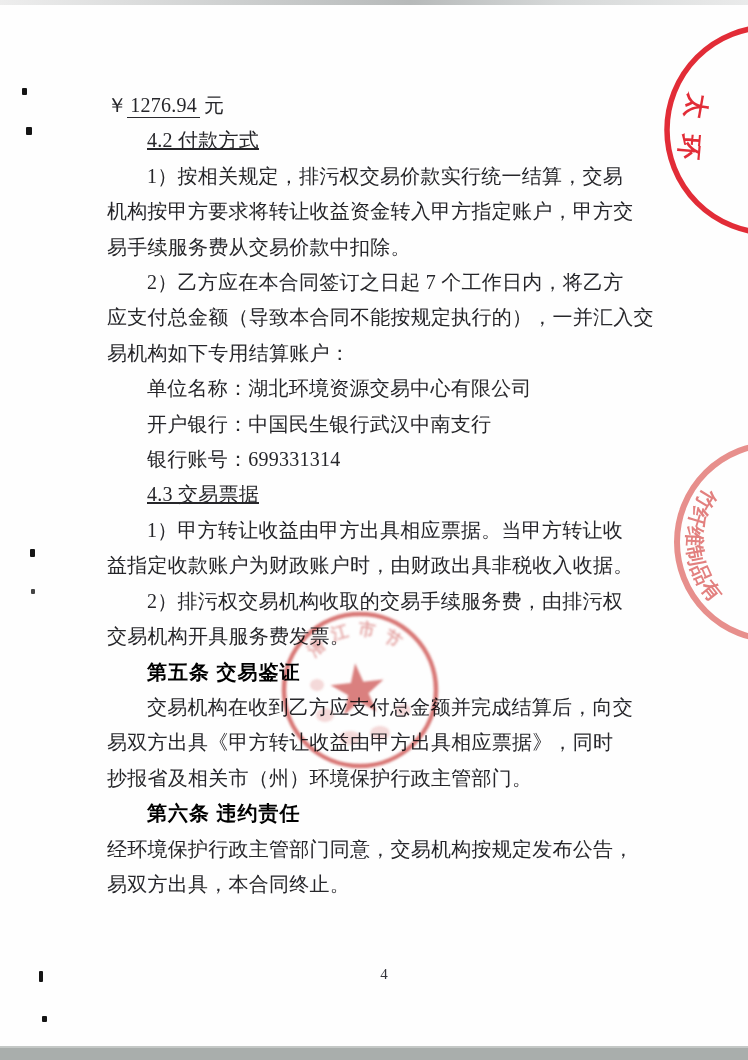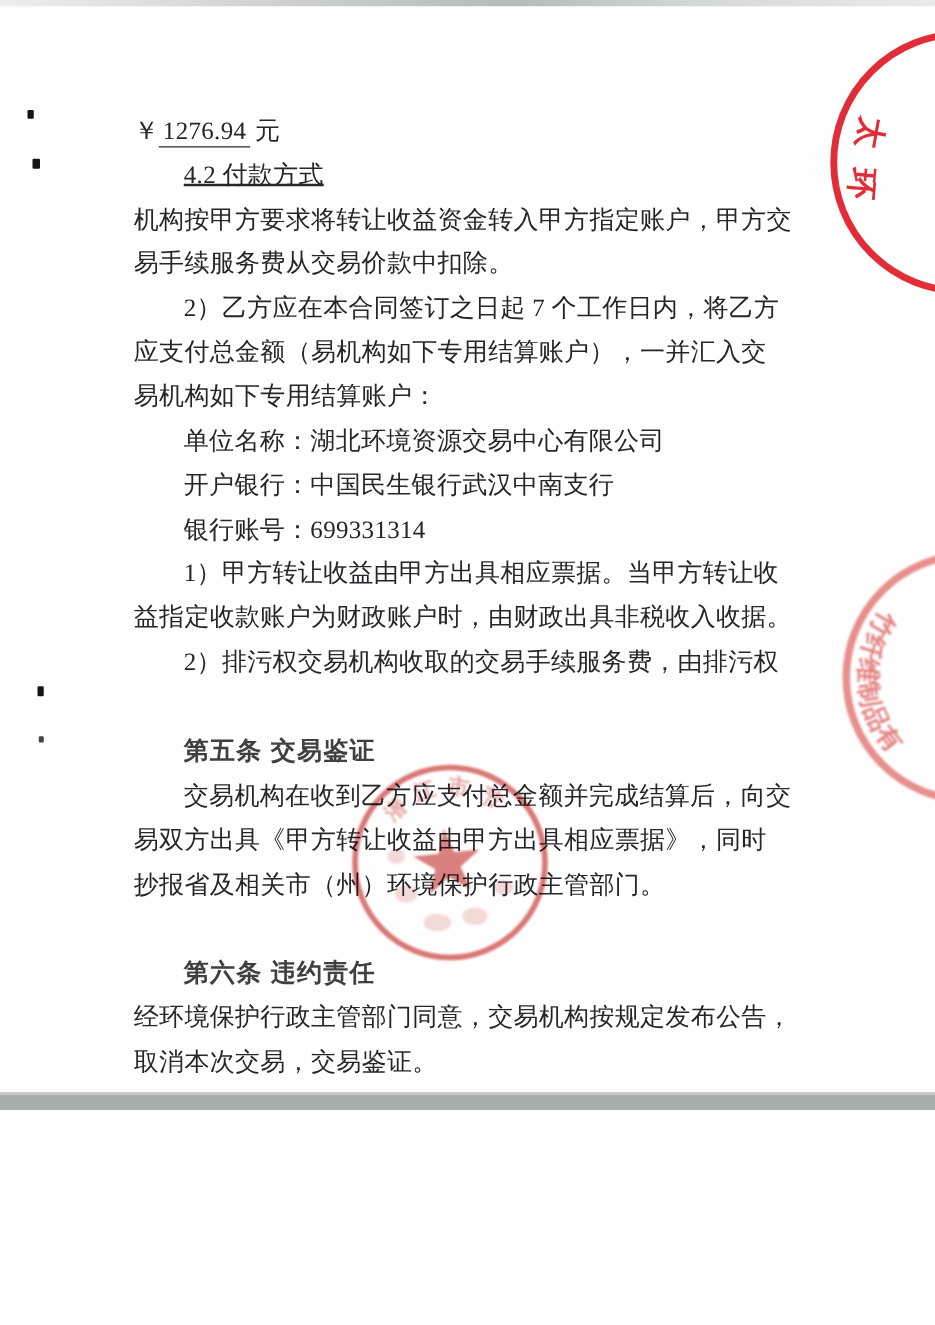--- a/index.html
+++ b/index.html
@@ -1,18 +1,18 @@
 <!DOCTYPE html>
 <html><head>
 <meta charset="utf-8">
 <style>
   html,body{margin:0;padding:0;}
   #page{
     position:relative;
-    width:748px;height:888px;
+    width:748px;height:1060px;
     background:#fefefe;
     overflow:hidden;
     font-family:"Liberation Serif","DejaVu Serif",serif;
   }
   
   .band-top{
     position:absolute;left:0;top:0;width:748px;height:5px;
     background:linear-gradient(to right,#e8e8e8,#b9bcbc 35%,#9fa3a3 55%,#c9cccc 75%,#e3e4e4);
     opacity:.75;
   }
@@ -25,21 +25,21 @@
   #doc-lines{
     position:absolute;left:107px;top:88px;width:530px;
     font-size:20px;letter-spacing:.25px;color:#26262a;
   }
   .line{height:35.417px;line-height:35.417px;white-space:nowrap;}
   .line.indent{padding-left:40px;}
   .line.heading2{padding-left:40px;text-decoration:underline;}
   .line.heading1{
     padding-left:40px;
     font-family:"Liberation Sans","DejaVu Sans",sans-serif;
-    font-weight:bold;color:#404040;letter-spacing:1px;margin-top:36px;
+    font-weight:bold;color:#000000;letter-spacing:1px;
   }
   .line.amount .underlined{
     border-bottom:1.6px solid #2a2a2e;
     padding:0 3px 1px 3px;
   }
   .line.amount .unit{padding-left:4px;}
   #page-number{
     position:absolute;left:374px;top:966px;width:20px;
     text-align:center;font-size:15px;color:#33333a;
   }
@@ -60,38 +60,41 @@
 </head>
 <body>
 
 <div id="page">
 
   <div class="band-top"></div>
 
   <div id="doc-lines">
       <div class="line amount"><span>￥</span><span class="underlined">1276.94</span><span class="unit">元</span></div>
       <div class="line heading2">4.2 付款方式</div>
+      <div class="line indent">1）按相关规定，排污权交易价款实行统一结算，交易</div>
       <div class="line flush">机构按甲方要求将转让收益资金转入甲方指定账户，甲方交</div>
       <div class="line flush">易手续服务费从交易价款中扣除。</div>
       <div class="line indent">2）乙方应在本合同签订之日起 7 个工作日内，将乙方</div>
-      <div class="line flush">应支付总金额（易机构如下专用结算账户），一并汇入交</div>
+      <div class="line flush">应支付总金额（导致本合同不能按规定执行的），一并汇入交</div>
       <div class="line flush">易机构如下专用结算账户：</div>
       <div class="line indent">单位名称：湖北环境资源交易中心有限公司</div>
       <div class="line indent">开户银行：中国民生银行武汉中南支行</div>
       <div class="line indent">银行账号：699331314</div>
+      <div class="line heading2">4.3 交易票据</div>
       <div class="line indent">1）甲方转让收益由甲方出具相应票据。当甲方转让收</div>
       <div class="line flush">益指定收款账户为财政账户时，由财政出具非税收入收据。</div>
       <div class="line indent">2）排污权交易机构收取的交易手续服务费，由排污权</div>
+      <div class="line flush">交易机构开具服务费发票。</div>
       <div class="line heading1">第五条 交易鉴证</div>
       <div class="line indent">交易机构在收到乙方应支付总金额并完成结算后，向交</div>
       <div class="line flush">易双方出具《甲方转让收益由甲方出具相应票据》，同时</div>
       <div class="line flush">抄报省及相关市（州）环境保护行政主管部门。</div>
       <div class="line heading1">第六条 违约责任</div>
       <div class="line flush">经环境保护行政主管部门同意，交易机构按规定发布公告，</div>
-      <div class="line flush">取消本次交易，交易鉴证。</div>
+      <div class="line flush">易双方出具，本合同终止。</div>
     </div>
 
   <div id="page-number">4</div>
 
   <svg id="stamp-top-right" class="stamp" width="138" height="230" viewBox="0 0 138 230">
     <g opacity="0.93">
       <circle cx="160" cy="110" r="103" fill="none" stroke="#e11d28" stroke-width="5.5"></circle>
       <text x="86" y="94" font-size="25" font-weight="bold" fill="#e11d28" text-anchor="middle" transform="rotate(100 86 86)">太</text>
       <text x="79" y="135" font-size="25" font-weight="bold" fill="#e11d28" text-anchor="middle" transform="rotate(95 79 127)">环</text>
     </g>

